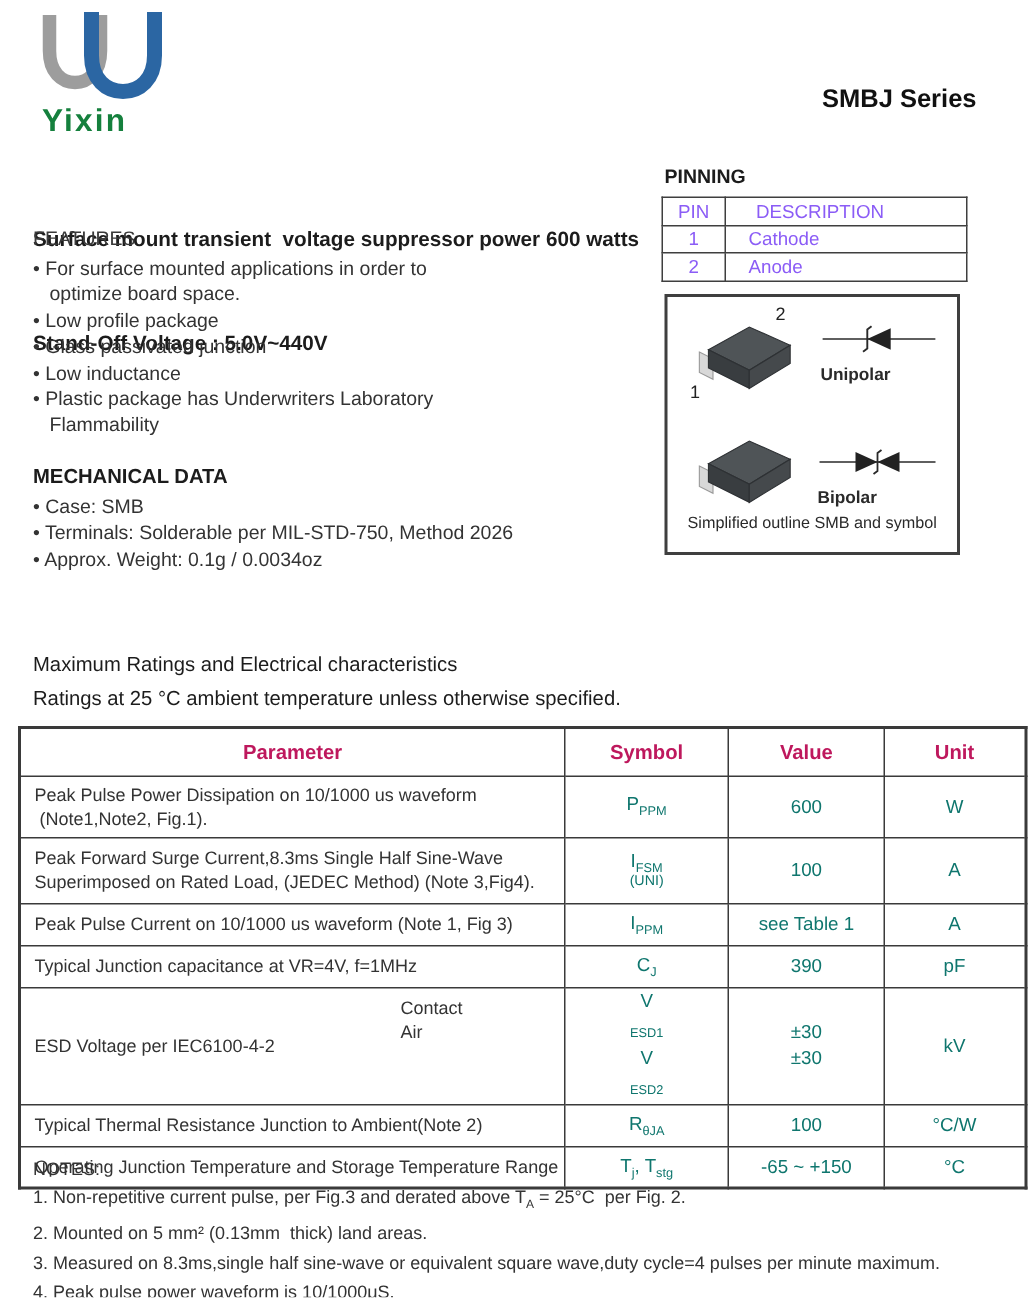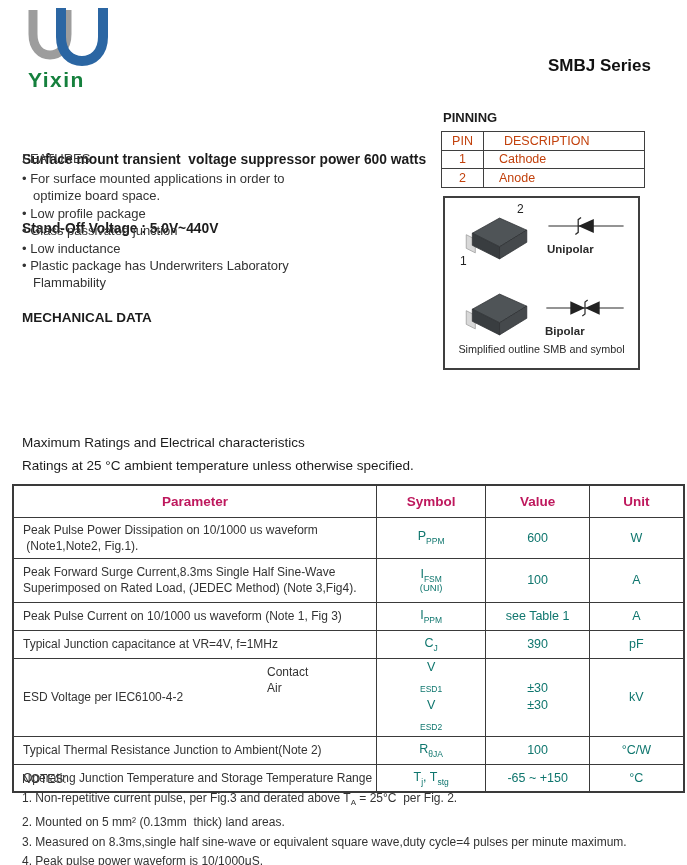--- a/index.html
+++ b/index.html
@@ -21,21 +21,21 @@
   .features-list li::before { content:"• "; }
   
   .mech-heading { position:absolute; left:22px; top:310px; font-size:13.5px; font-weight:bold; color:#1c1c1c; }
   .mech-list { position:absolute; left:22px; top:329px; width:430px; font-size:13px; line-height:17.4px; list-style:none; }
   .mech-list li::before { content:"• "; }
   
   .ratings-h { position:absolute; left:22px; top:432px; font-size:13.5px; font-weight:normal; color:#1c1c1c; line-height:22.5px; }
   
   .pinning-heading { position:absolute; left:443px; top:110px; font-size:13px; font-weight:bold; color:#1c1c1c; }
   .pinning-table { position:absolute; left:441px; top:131px; width:204px; border-collapse:collapse; table-layout:fixed; border:1.5px solid #3f3f3f; }
-  .pinning-table td, .pinning-table th { border:1px solid #3f3f3f; font-size:12.5px; font-weight:normal; color:#c2410c; height:18.5px; }
+  .pinning-table td, .pinning-table th { border:1px solid #3f3f3f; font-size:12.5px; font-weight:normal; color:#8b5cf6; height:18.5px; }
   .pinning-table .pin-col { width:42px; text-align:center; }
   .pinning-table .desc-col { text-align:left; padding-left:15px; }
   .pinning-table th.desc-col { padding-left:20px;margin-top:24px; }
   
   .package-box { position:absolute; left:443px; top:196px; width:197px; height:174px; border:2px solid #3f3f3f; }
   .pkg1 { position:absolute; left:12px; top:14px; }
   .pkg2 { position:absolute; left:12px; top:90px; }
   .pin-label { position:absolute; font-size:12px; color:#222; }
   .pin2-label { left:72px; top:4px; }
   .pin1-label { left:15px; top:56px; }
@@ -89,20 +89,25 @@
   <div class="features-heading">FEATURES</div>
   <ul class="features-list">
     <li>For surface mounted applications in order to optimize board space.</li>
     <li>Low profile package</li>
     <li>Glass passivated junction</li>
     <li>Low inductance</li>
     <li>Plastic package has Underwriters Laboratory Flammability</li>
   </ul>
 
   <div class="mech-heading">MECHANICAL DATA</div>
+  <ul class="mech-list">
+    <li>Case: SMB</li>
+    <li>Terminals: Solderable per MIL-STD-750, Method 2026</li>
+    <li>Approx. Weight: 0.1g / 0.0034oz</li>
+  </ul>
 
   <div class="pinning-heading">PINNING</div>
   <table class="pinning-table">
     <tbody>
         <tr>
       <th class="pin-col">PIN</th>
       <th class="desc-col">DESCRIPTION</th>
     </tr>
     <tr>
       <td class="pin-col">1</td>

